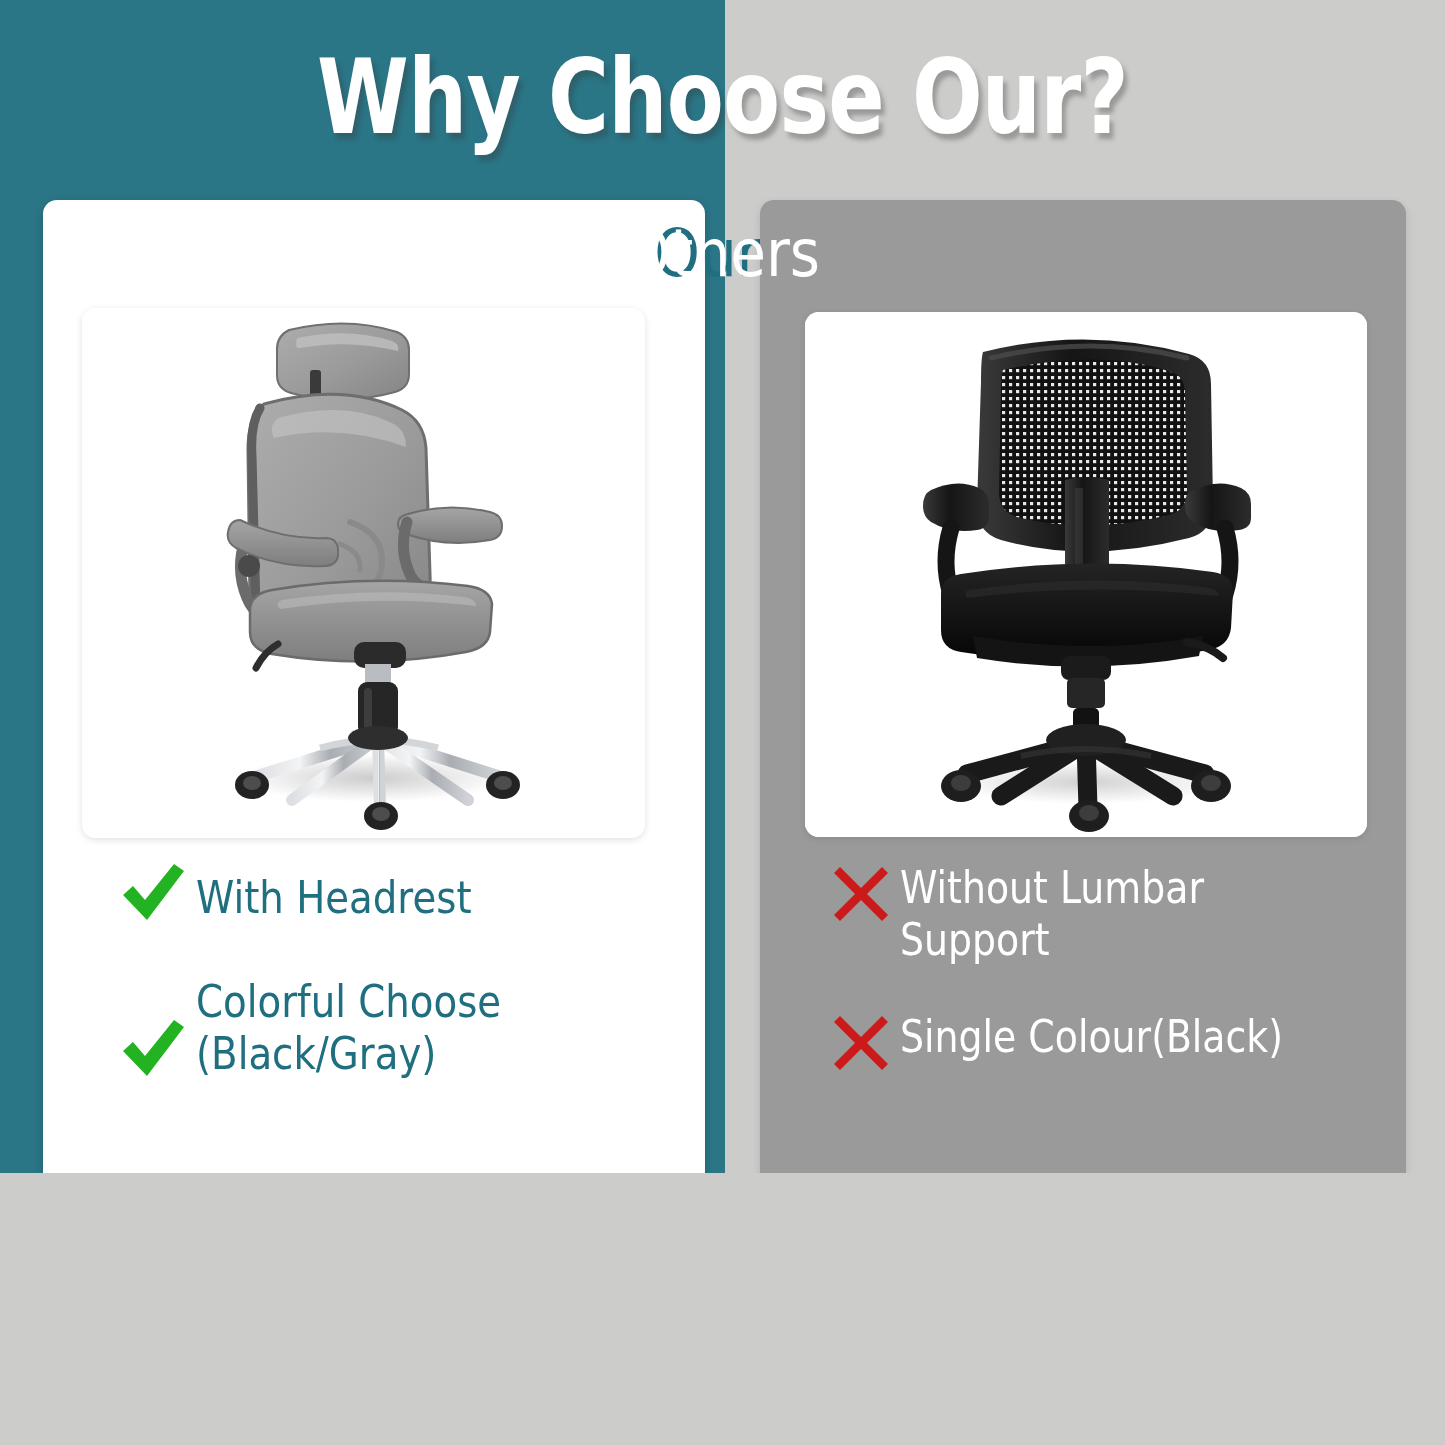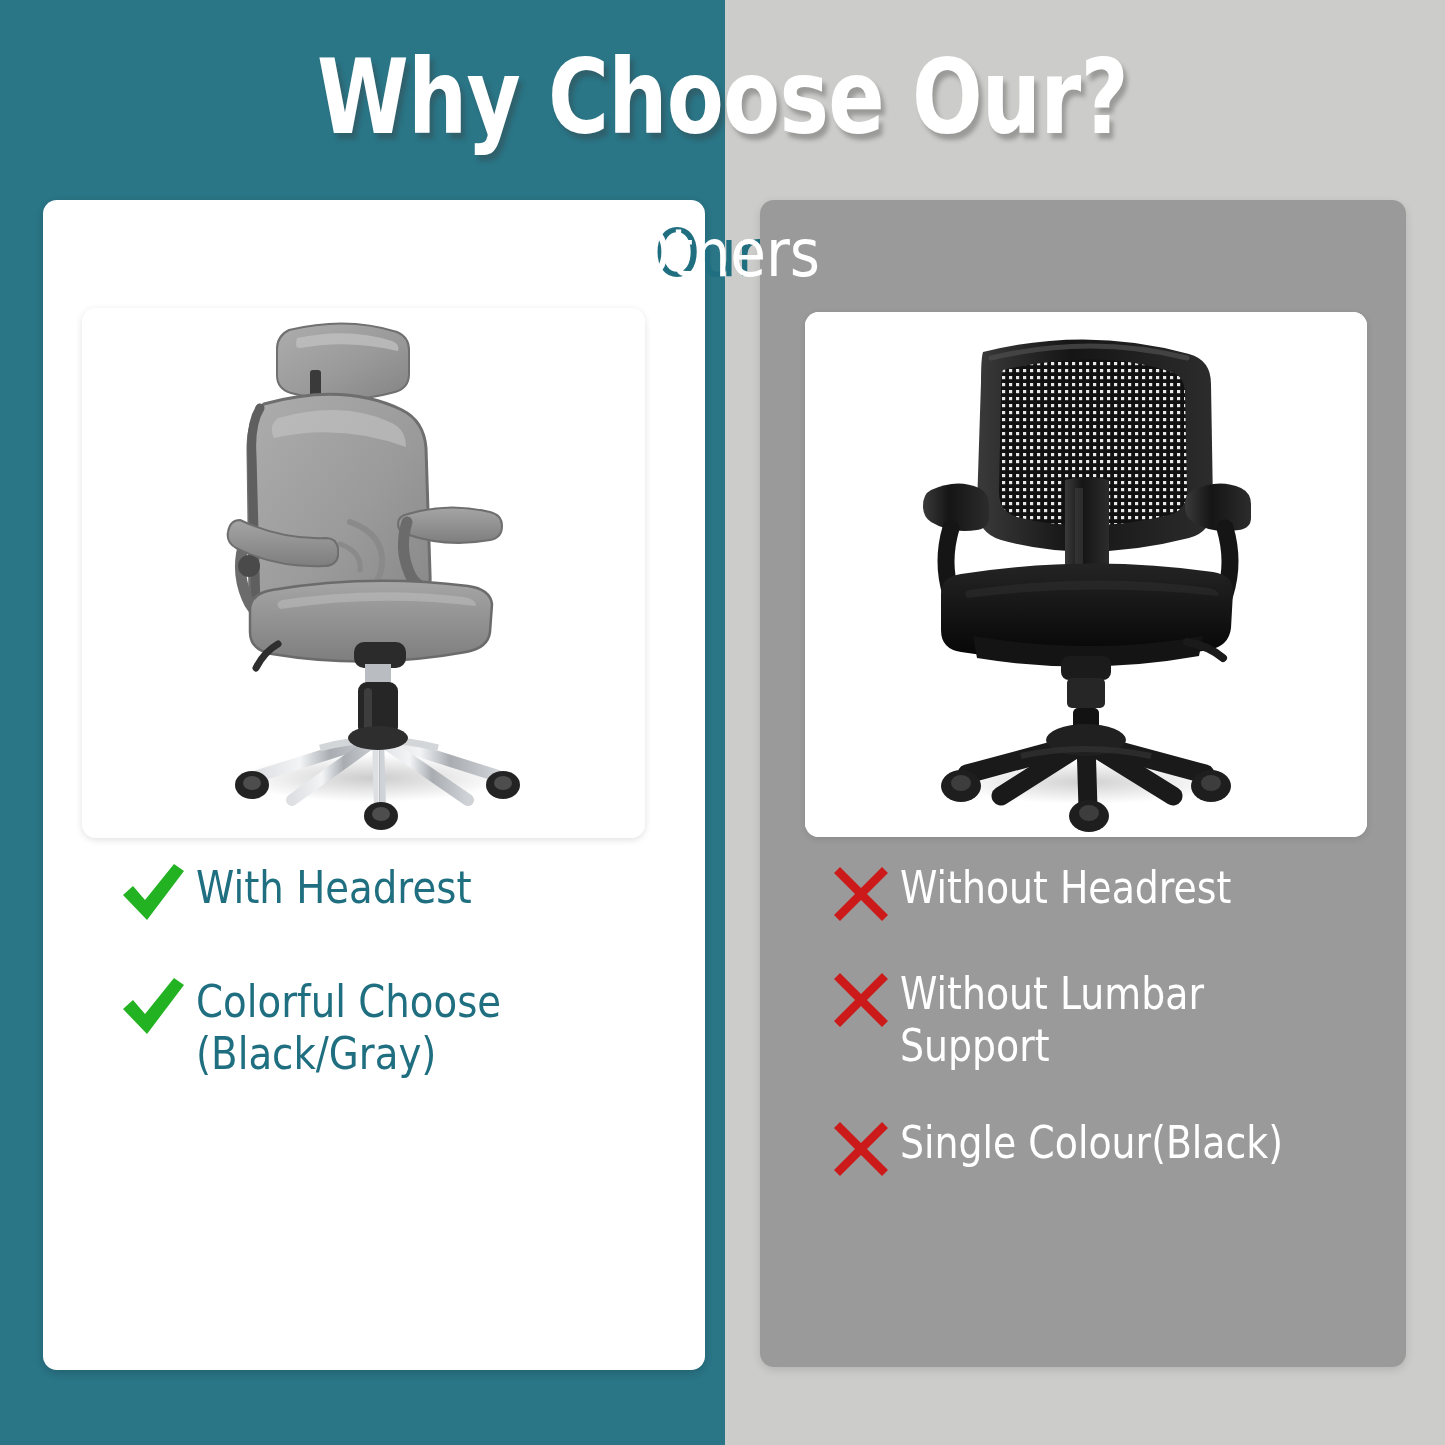--- a/index.html
+++ b/index.html
@@ -9,21 +9,21 @@
   body {
     width: 1445px;
     height: 1445px;
     overflow: hidden;
     font-family: "Liberation Sans", sans-serif;
     background: #ccccca;
   }
   #stage {
     position: relative;
     width: 1445px;
-    height: 1445px;
+    height: 1173px;
     overflow: hidden;
   }
 
   
   .bg-left {
     position: absolute;
     left: 0; top: 0;
     width: 725px; height: 1445px;
     background: #2a7586;
   }
@@ -111,21 +111,21 @@
     position: absolute;
   }
   .list-ours { left: 118px; top: 862px; width: 580px; }
   .list-others { left: 832px; top: 862px; width: 570px; }
 
   .feature-row {
     position: relative;
     display: flex;
     align-items: flex-start;
   }
-  .list-ours .feature-row { margin-bottom: 52px; }
+  .list-ours .feature-row { margin-bottom: 52px; align-items: flex-end; }
   .list-others .feature-row { margin-bottom: 45px; }
   .feature-row:last-child { margin-bottom: 0; }
 
   .mark {
     flex: 0 0 auto;
     width: 70px;
     height: 62px;
     display: block;
     margin-right: 8px;
   }
@@ -329,26 +329,20 @@
         <ellipse cx="284" cy="501" rx="10" ry="8"></ellipse>
       </g>
     </svg>
   </div>
 
   <div class="feature-list list-others">
     <div class="feature-row">
       <svg class="mark" viewBox="0 0 58 58">
         <path d="M8 2 L29 23 L50 2 L56 8 L35 29 L56 50 L50 56 L29 35 L8 56 L2 50 L23 29 L2 8 Z" fill="#cc1a1a"></path>
       </svg>
-      <div class="feature-text">Without Headrest</div>
-    </div>
-    <div class="feature-row">
-      <svg class="mark" viewBox="0 0 58 58">
-        <path d="M8 2 L29 23 L50 2 L56 8 L35 29 L56 50 L50 56 L29 35 L8 56 L2 50 L23 29 L2 8 Z" fill="#cc1a1a"></path>
-      </svg>
       <div class="feature-text">Without Lumbar Support</div>
     </div>
     <div class="feature-row">
       <svg class="mark" viewBox="0 0 58 58">
         <path d="M8 2 L29 23 L50 2 L56 8 L35 29 L56 50 L50 56 L29 35 L8 56 L2 50 L23 29 L2 8 Z" fill="#cc1a1a"></path>
       </svg>
       <div class="feature-text">Single Colour(Black)</div>
     </div>
   </div>
 

